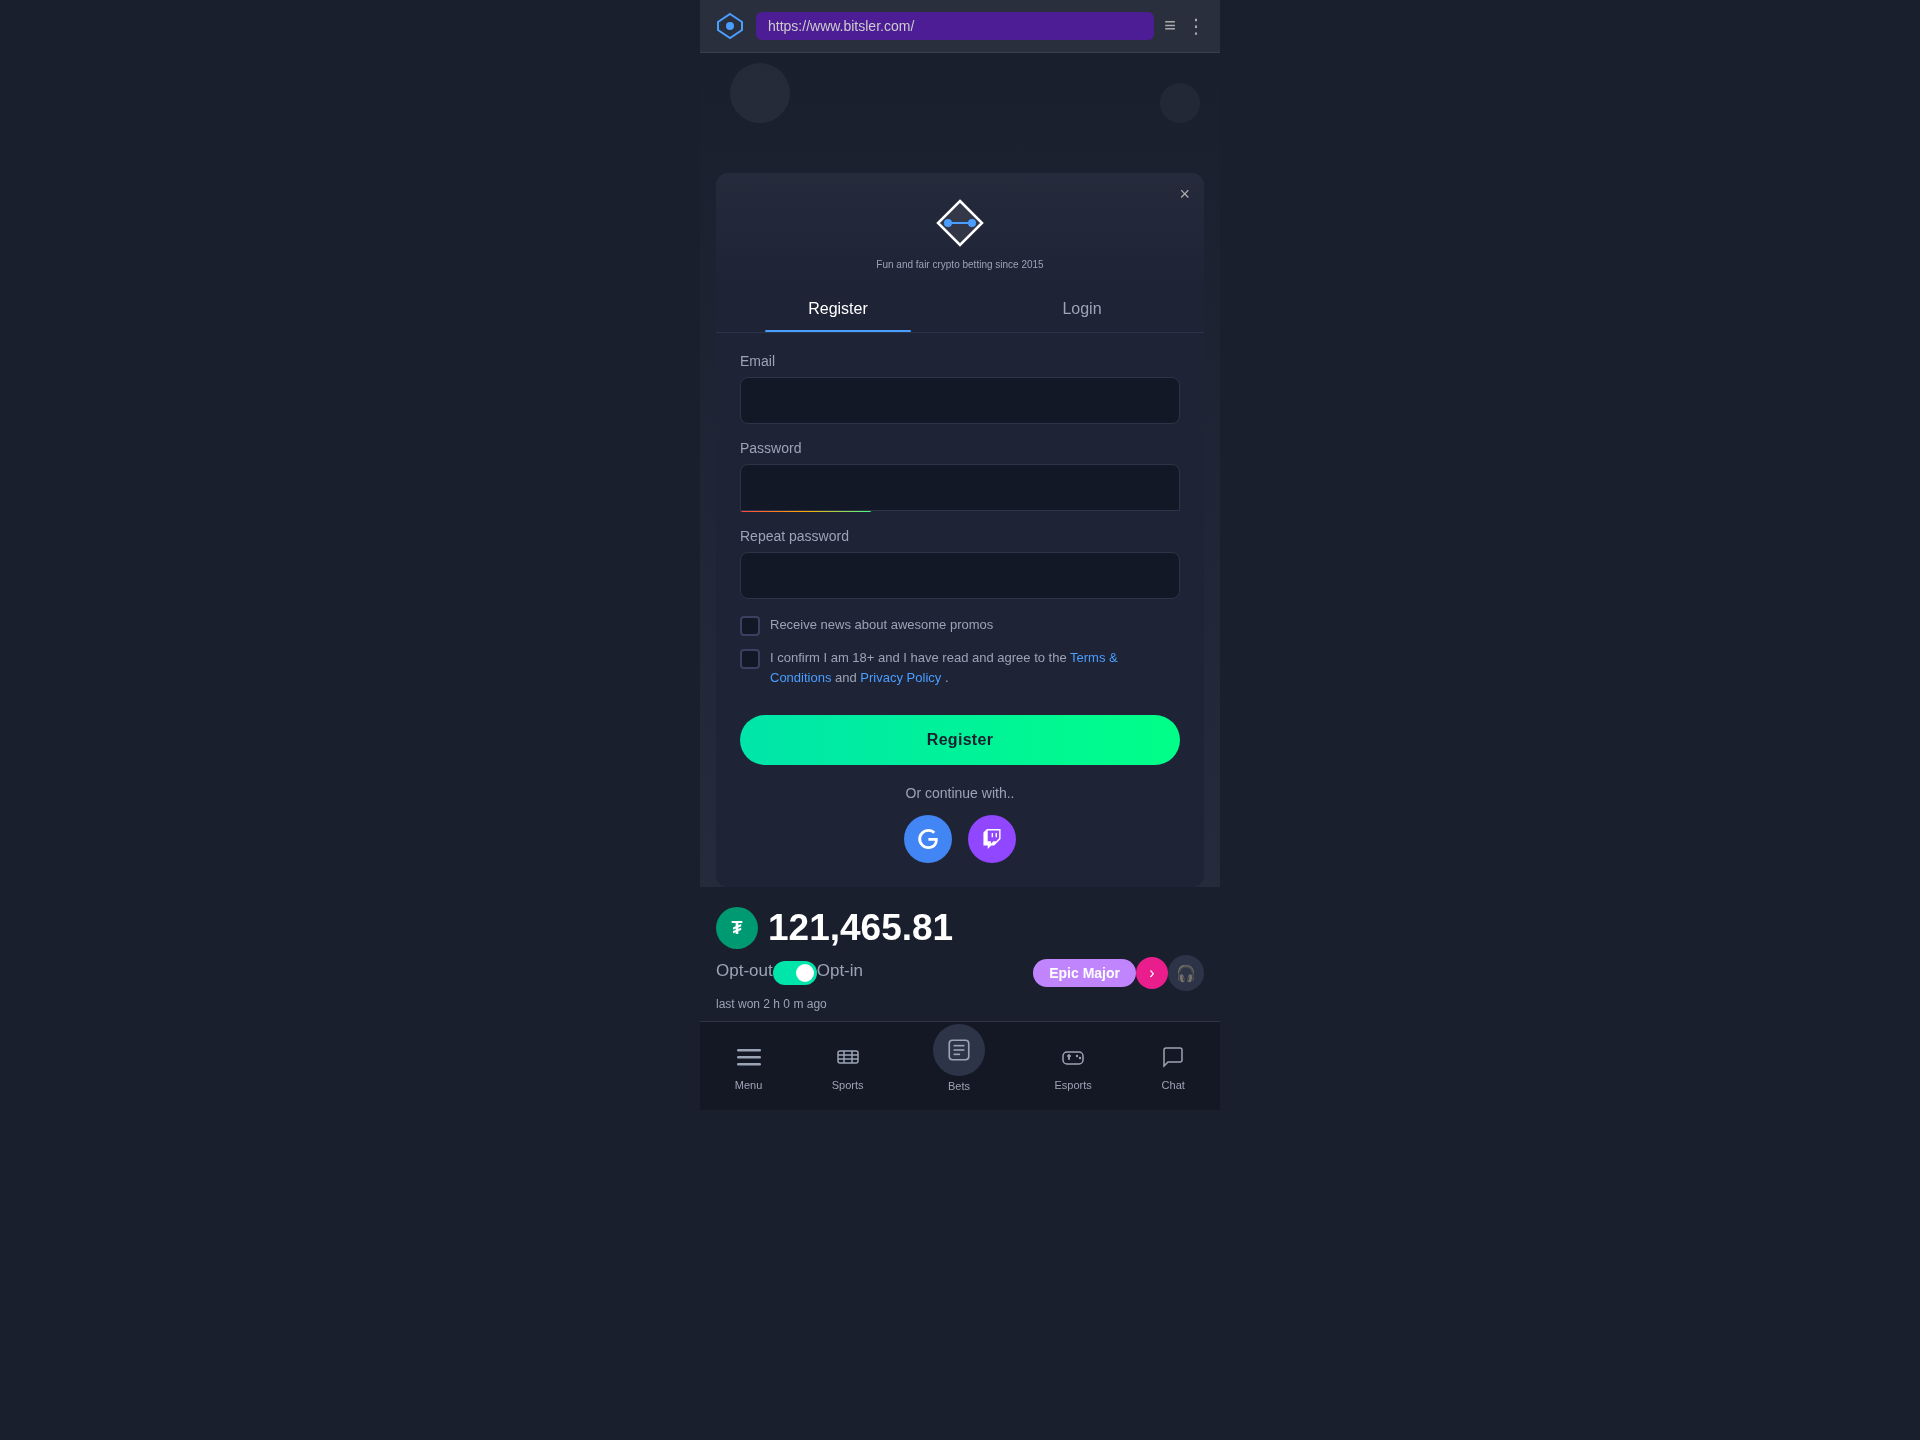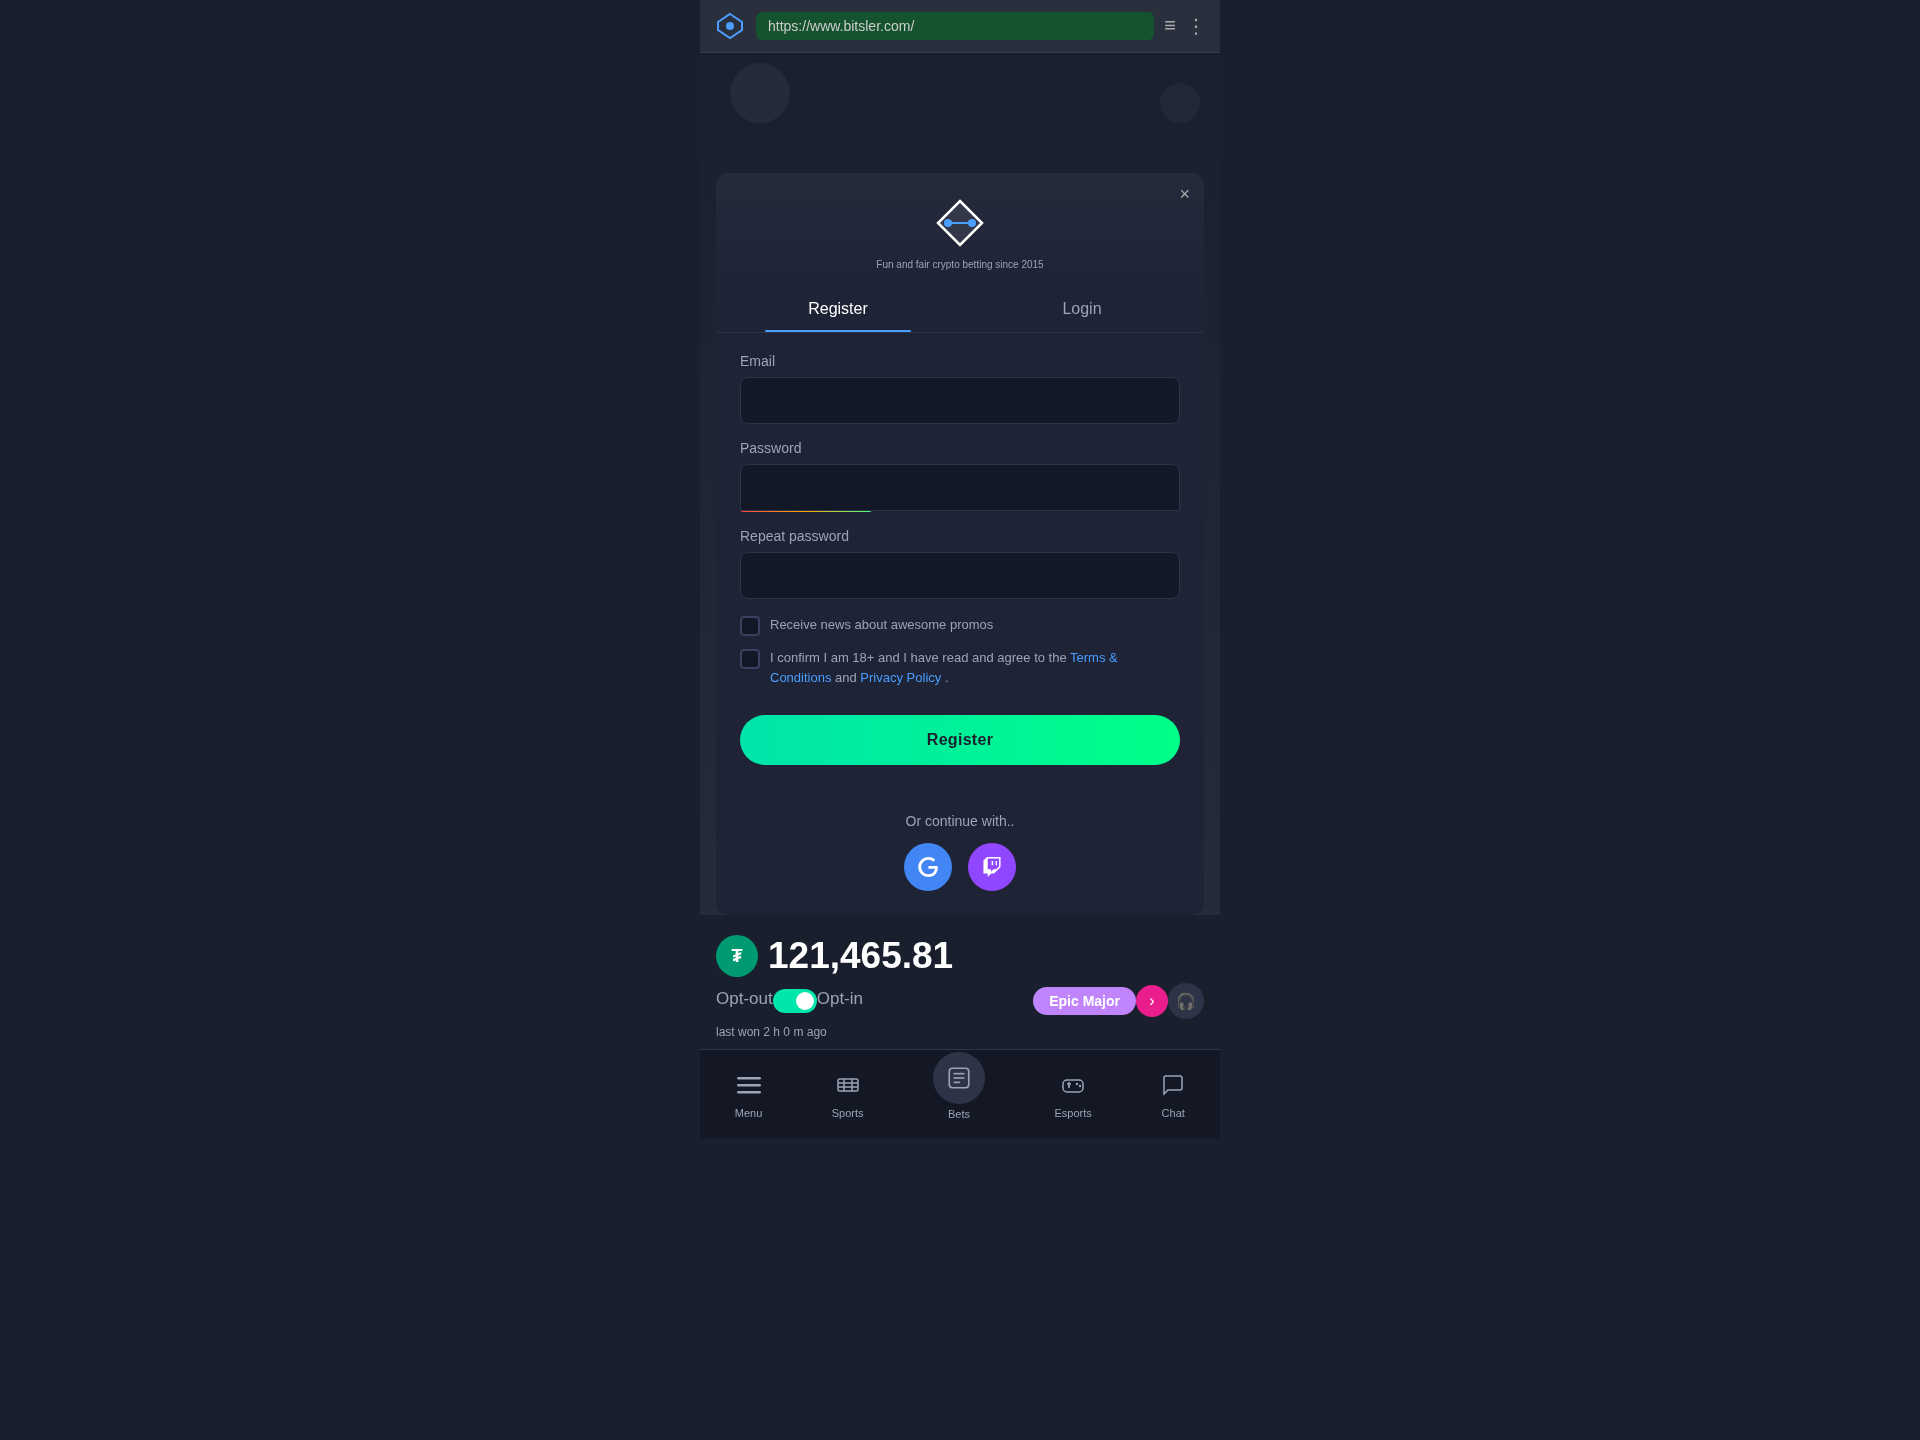--- a/index.html
+++ b/index.html
@@ -27,21 +27,21 @@
     }
 
     .browser-logo {
       width: 32px;
       height: 32px;
       flex-shrink: 0;
     }
 
     .browser-url {
       flex: 1;
-      background: #14532d;
+      background: #4c1d95;
       border-radius: 6px;
       padding: 6px 12px;
       color: #ccc;
       font-size: 14px;
     }
 
     .browser-icons {
       display: flex;
       gap: 10px;
       color: #aaa;
@@ -219,21 +219,20 @@
 
     
     .social-section {
       text-align: center;
     }
 
     .social-label {
       color: #9ba4b5;
       font-size: 14px;
       margin-bottom: 14px;
-      margin-top: 28px;
     }
 
     .social-buttons {
       display: flex;
       justify-content: center;
       gap: 16px;
     }
 
     .social-btn {
       width: 48px;

